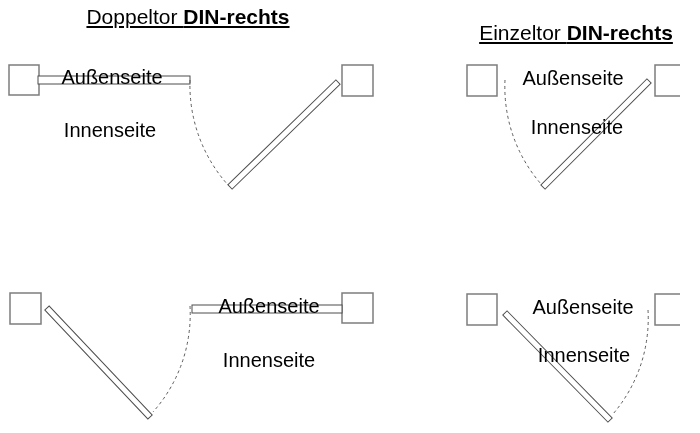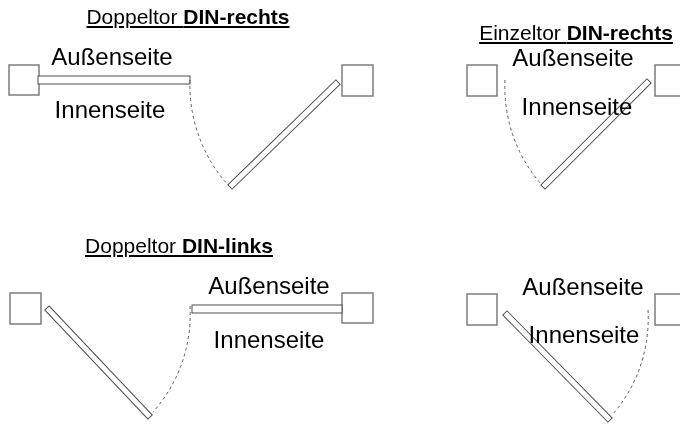--- a/index.html
+++ b/index.html
@@ -14,21 +14,21 @@
   }
   .canvas svg{position:absolute;left:0;top:0;}
   .panel-title{
     position:absolute; transform:translateX(-50%); white-space:nowrap;
     font-size:21px; line-height:22px; text-decoration:underline;
     text-underline-offset:2px; color:var(--text);
   }
   .panel-title b{font-weight:bold;}
   .side-label{
     position:absolute; transform:translateX(-50%); white-space:nowrap;
-    font-size:24px; line-height:20px; color:var(--text);
+    font-size:20px; line-height:20px; color:var(--text);margin-top:20px;
   }
   .post{fill:#ffffff; stroke:var(--post-border); stroke-width:1.5;}
   .leaf{fill:#ffffff; stroke:var(--leaf-outline); stroke-width:1;}
   .swing{fill:none; stroke:var(--arc); stroke-width:1; stroke-dasharray:3 3;}
 </style>
 </head>
 <body>
 
 <div class="canvas">
 
@@ -66,20 +66,19 @@
   </svg>
 
   <div class="panel-title" style="left:188px;top:6px"><span>Doppeltor </span><b>DIN-rechts</b></div>
   <div class="side-label" style="left:112px;top:47px">Außenseite</div>
   <div class="side-label" style="left:110px;top:100px">Innenseite</div>
 
   <div class="panel-title" style="left:576px;top:22px"><span>Einzeltor </span><b>DIN-rechts</b></div>
   <div class="side-label" style="left:573px;top:48px">Außenseite</div>
   <div class="side-label" style="left:577px;top:97px">Innenseite</div>
 
-  <div class="panel-title" style="left:179px;top:235px"><span>Doppeltor </span><b>DIN-links</b></div>
   <div class="side-label" style="left:269px;top:276px">Außenseite</div>
   <div class="side-label" style="left:269px;top:330px">Innenseite</div>
 
   <div class="side-label" style="left:583px;top:277px">Außenseite</div>
   <div class="side-label" style="left:584px;top:325px">Innenseite</div>
 
 </div>
 
 </body></html>

